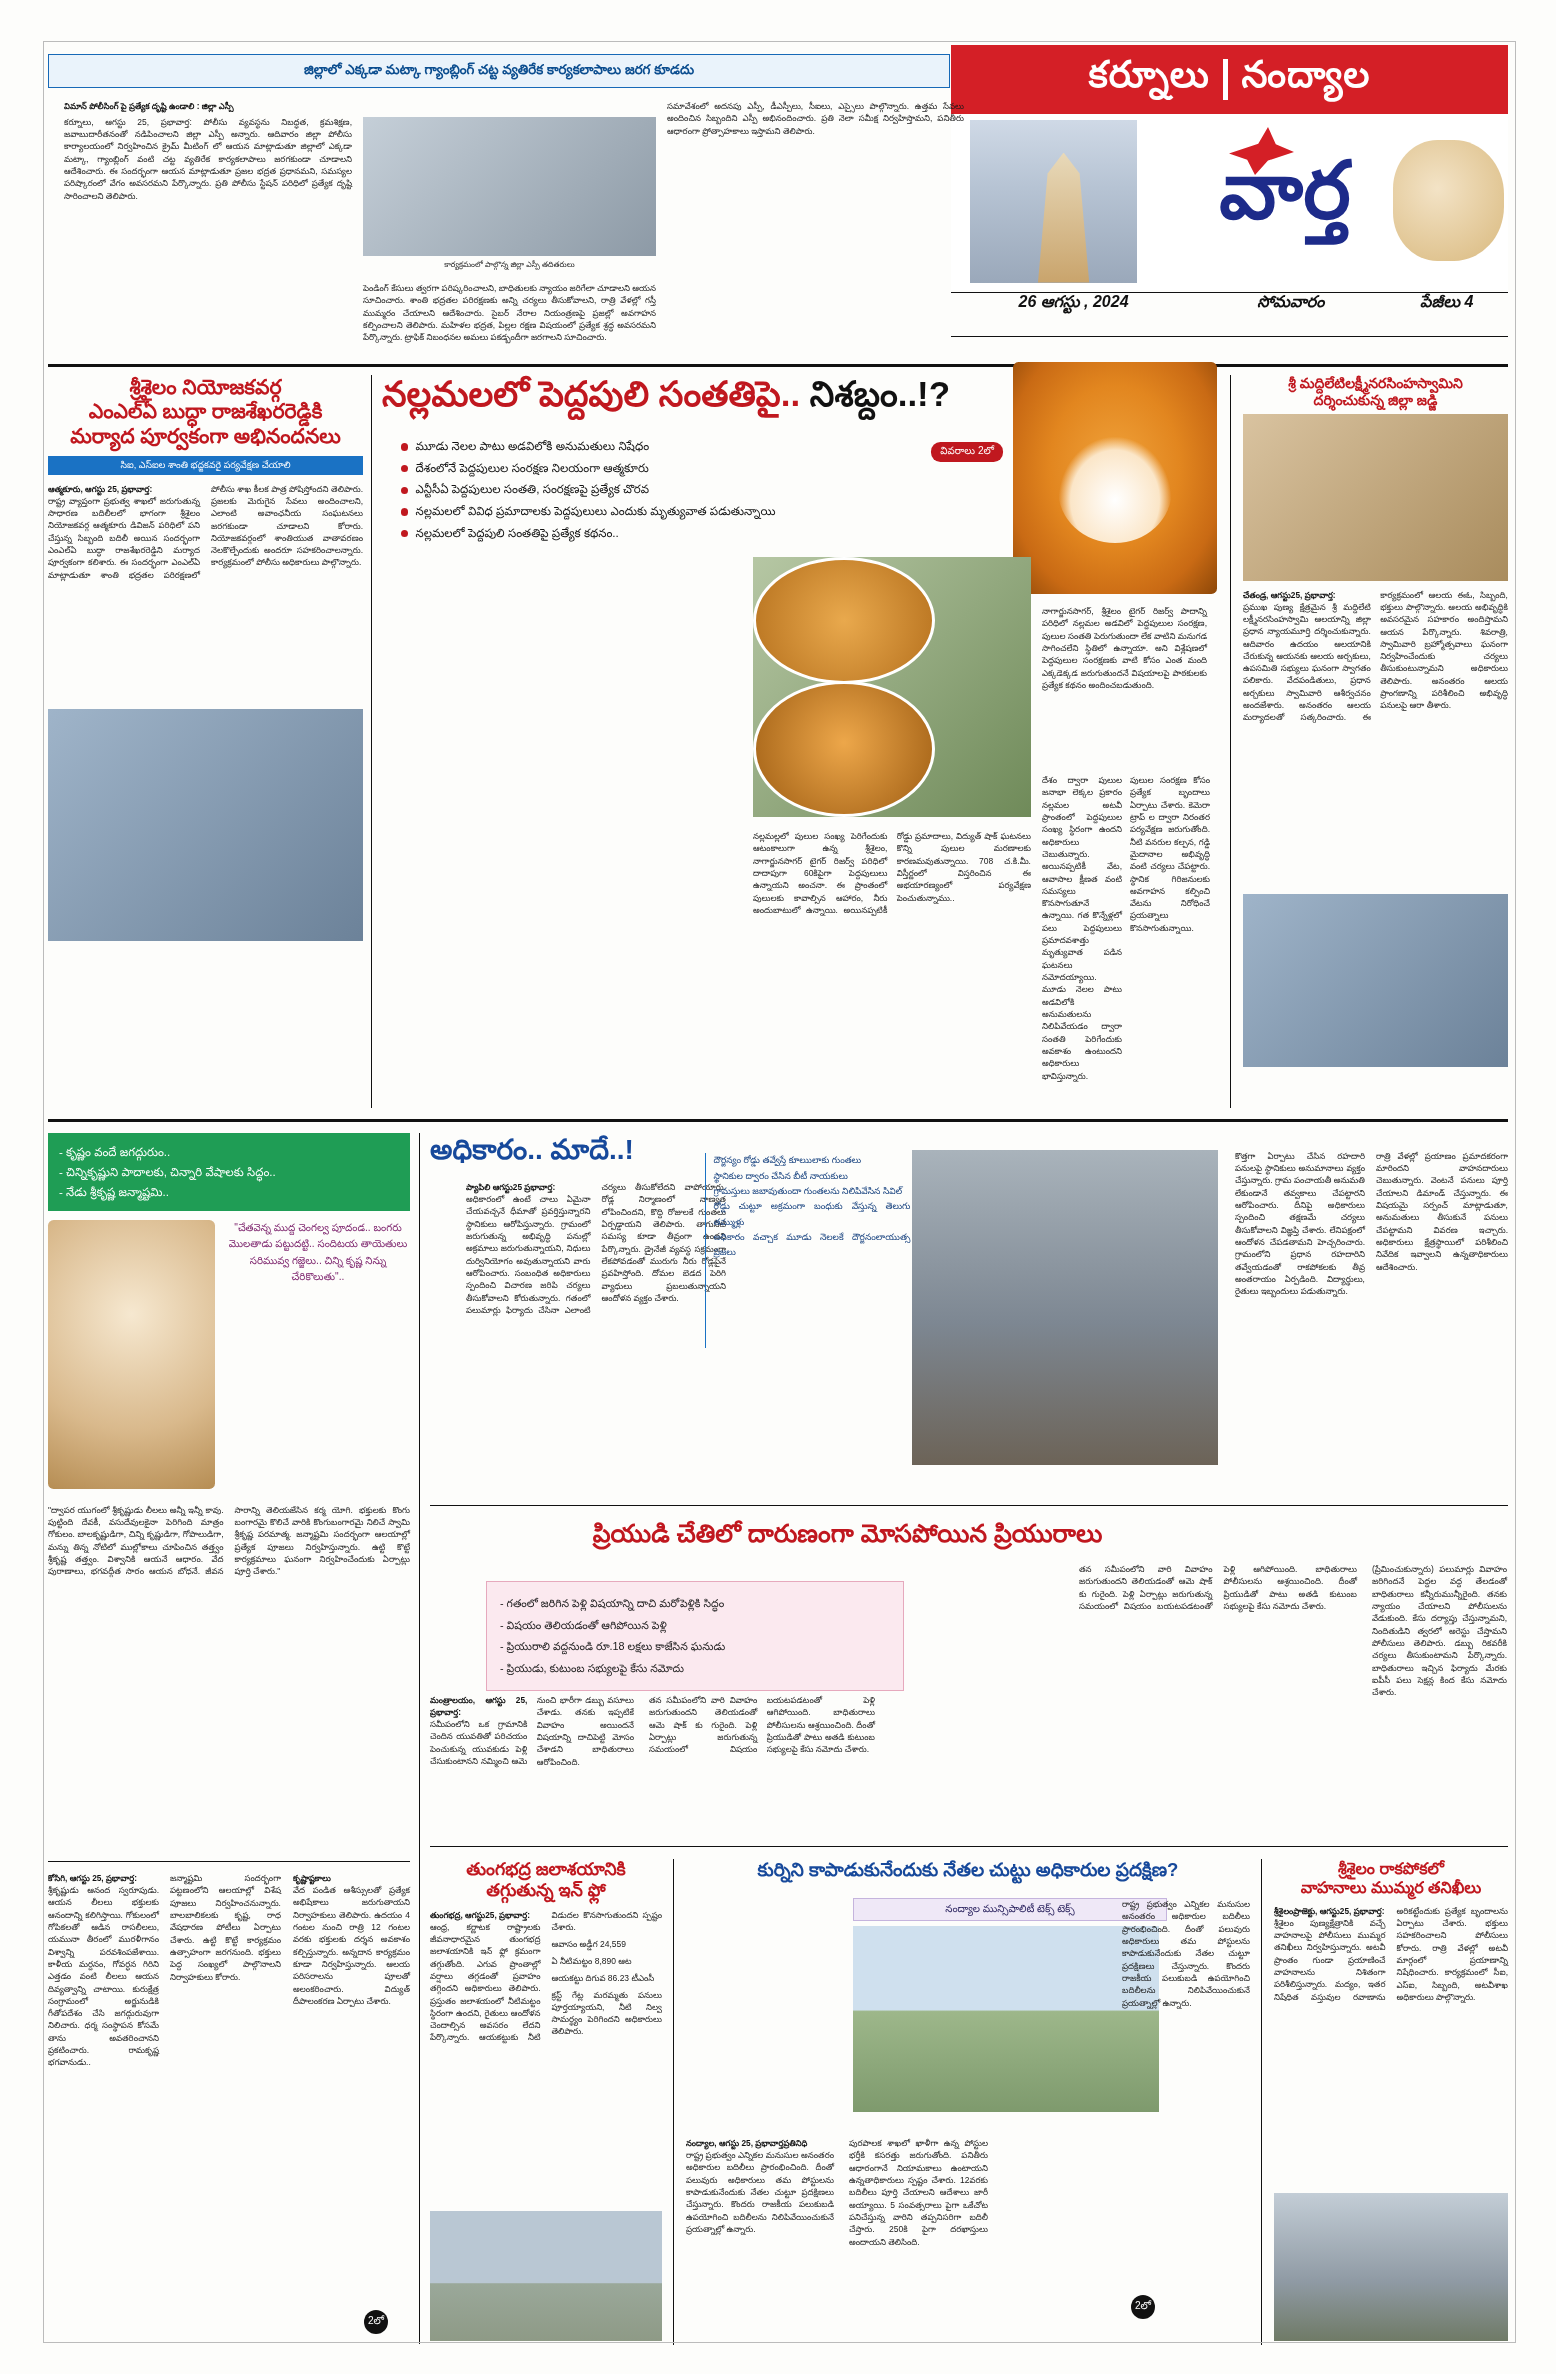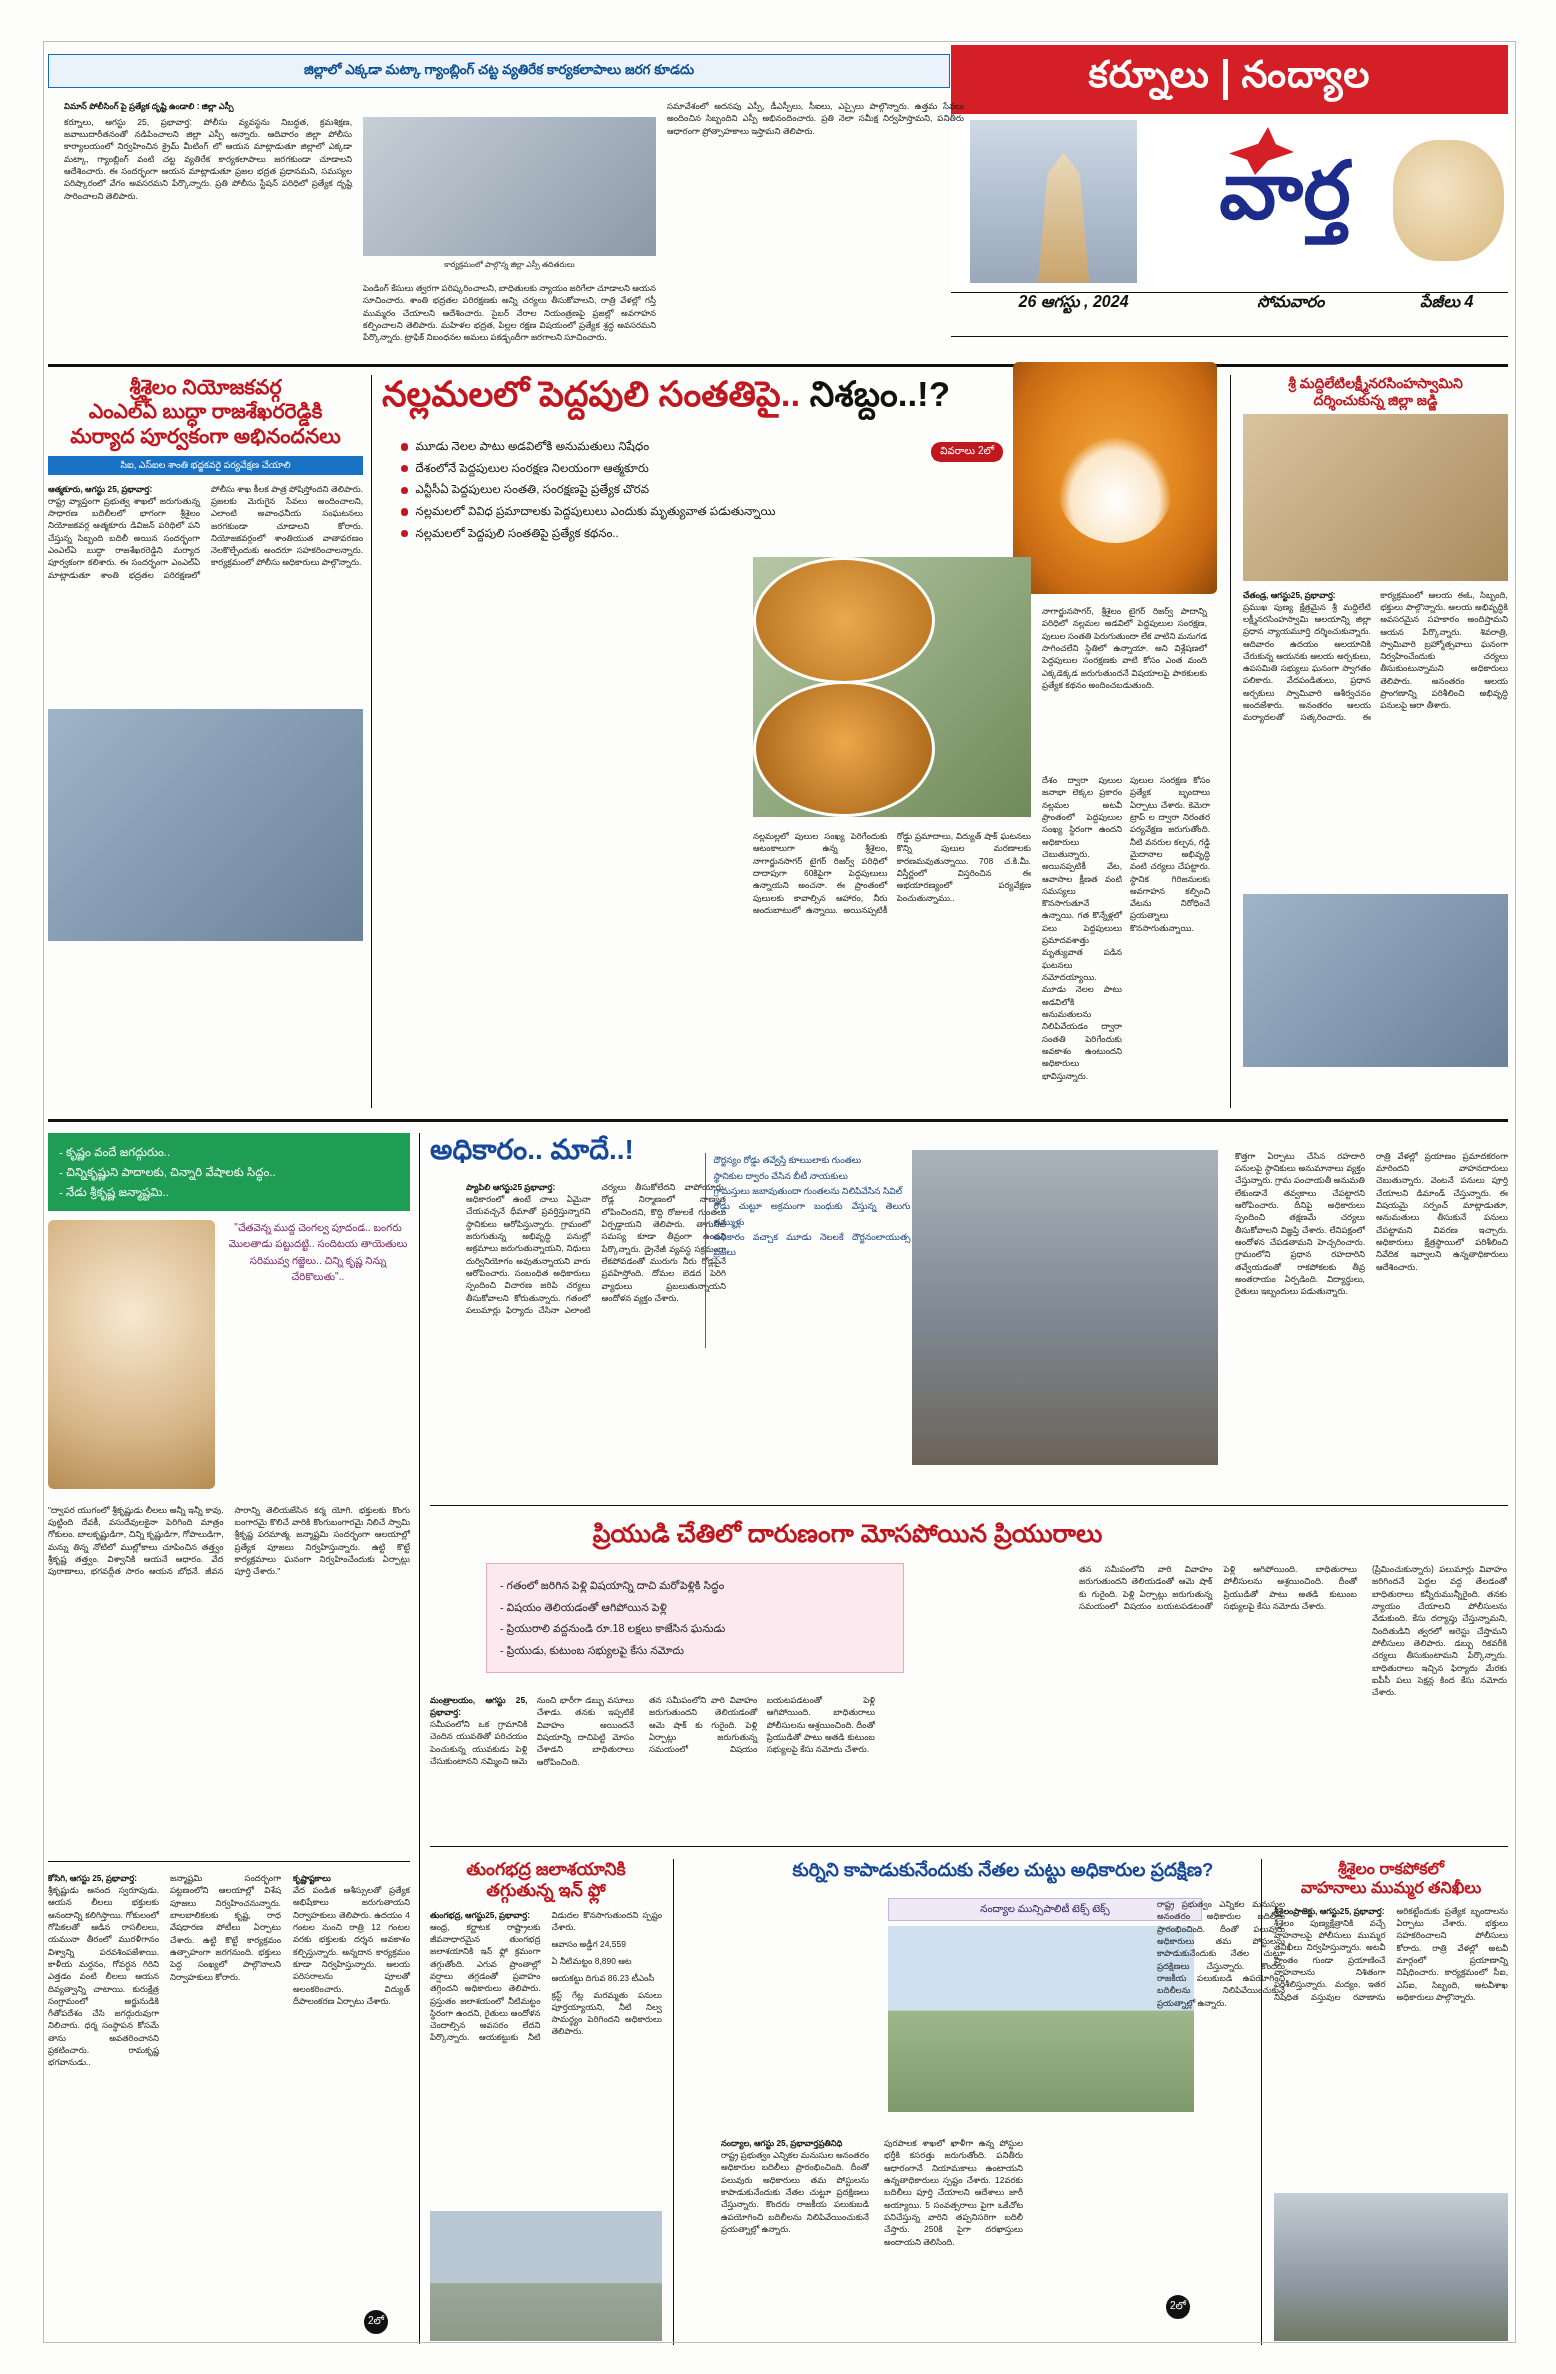--- a/index.html
+++ b/index.html
@@ -275,21 +275,21 @@
     </div>
     <div class="body-col" style="position:absolute;left:946px;top:16.7px;width:132px;">
       <p>రాత్రి వేళల్లో ప్రయాణం ప్రమాదకరంగా మారిందని వాహనదారులు చెబుతున్నారు. వెంటనే పనులు పూర్తి చేయాలని డిమాండ్ చేస్తున్నారు. ఈ విషయమై సర్పంచ్ మాట్లాడుతూ, అనుమతులు తీసుకునే పనులు చేపట్టామని వివరణ ఇచ్చారు. అధికారులు క్షేత్రస్థాయిలో పరిశీలించి నివేదిక ఇవ్వాలని ఉన్నతాధికారులు ఆదేశించారు.</p>
     </div>
   </div>
 
   <div class="pad hrule" style="left:430px;top:1505px;width:1078px;"></div>
 
   <div class="pad" style="left:430px;top:1518px;width:1078px;height:315px;">
     <div class="h-sec h-red" style="font-size:25px;text-align:center;width:835px;">ప్రియుడి చేతిలో దారుణంగా మోసపోయిన ప్రియురాలు</div>
-    <div class="pinkbox" style="position:absolute;left:56px;top:45px;width:390px;padding:11px 13px;">
+    <div class="pinkbox" style="position:absolute;left:56px;top:63px;width:390px;padding:11px 13px;">
       <div class="body-col" style="font-size:10.8px;line-height:2;color:#1a1a1a;">
         <div>- గతంలో జరిగిన పెళ్లి విషయాన్ని దాచి మరోపెళ్లికి సిద్ధం</div>
         <div>- విషయం తెలియడంతో ఆగిపోయిన పెళ్లి</div>
         <div>- ప్రియురాలి వద్దనుండి రూ.18 లక్షలు కాజేసిన ఘనుడు</div>
         <div>- ప్రియుడు, కుటుంబ సభ్యులపై కేసు నమోదు</div>
       </div>
     </div>
     <div class="body-col" style="position:absolute;left:0;top:176px;width:204px;column-count:2;column-gap:9.3px;">
       <div class="byline">మంత్రాలయం, ఆగస్టు 25, ప్రభావార్త:</div>
       <p>సమీపంలోని ఒక గ్రామానికి చెందిన యువతితో పరిచయం పెంచుకున్న యువకుడు పెళ్లి చేసుకుంటానని నమ్మించి ఆమె నుంచి భారీగా డబ్బు వసూలు చేశాడు. తనకు ఇప్పటికే వివాహం అయిందనే విషయాన్ని దాచిపెట్టి మోసం చేశాడని బాధితురాలు ఆరోపించింది.</p>
@@ -317,21 +317,21 @@
       <p>ఏ నీటిమట్టం 8,890 ఆట</p>
       <p>ఆయకట్టు దిగువ 86.23 టీఎంసీ</p>
       <p>క్రస్ట్ గేట్ల మరమ్మతు పనులు పూర్తయ్యాయని, నీటి నిల్వ సామర్థ్యం పెరిగిందని అధికారులు తెలిపారు.</p>
     </div>
     <div class="photo" style="position:absolute;left:0;top:352px;width:232px;height:130px;
          background:linear-gradient(#b9c7d3 55%,#9aa89a 56%,#8e9a86);"></div>
   </div>
 
   <div class="pad vrule" style="left:673px;top:1859px;height:486px;"></div>
 
-  <div class="pad" style="left:686px;top:1859px;width:564px;height:486px;margin-left:35px;">
+  <div class="pad" style="left:686px;top:1859px;width:564px;height:486px;">
     <div class="h-sec h-blue" style="font-size:18.6px;text-align:center;">కుర్నిని కాపాడుకునేందుకు నేతల చుట్టు అధికారుల ప్రదక్షిణ?</div>
     <div class="lilacbox" style="position:absolute;left:167px;top:39px;width:297px;padding:3.7px 7.4px;text-align:center;font-size:10.2px;color:#2c2460;">నంద్యాల మున్సిపాలిటీ టెక్స్ టెక్స్</div>
     <div class="photo" style="position:absolute;left:167px;top:67px;width:306px;height:186px;
          background:linear-gradient(#cfe0ee 45%,#9db78a 46%,#7e9a6d);"></div>
     <div class="body-col" style="position:absolute;left:0;top:278px;width:148px;">
       <div class="byline">నంద్యాల, ఆగస్టు 25, ప్రభావార్తప్రతినిధి</div>
       <p>రాష్ట్ర ప్రభుత్వం ఎన్నికల మనుసుల అనంతరం అధికారుల బదిలీలు ప్రారంభించింది. దీంతో పలువురు అధికారులు తమ పోస్టులను కాపాడుకునేందుకు నేతల చుట్టూ ప్రదక్షిణలు చేస్తున్నారు. కొందరు రాజకీయ పలుకుబడి ఉపయోగించి బదిలీలను నిలిపివేయించుకునే ప్రయత్నాల్లో ఉన్నారు.</p>
     </div>
     <div class="body-col" style="position:absolute;left:163px;top:278px;width:139px;">
       <p>పురపాలక శాఖలో ఖాళీగా ఉన్న పోస్టుల భర్తీకి కసరత్తు జరుగుతోంది. పనితీరు ఆధారంగానే నియామకాలు ఉంటాయని ఉన్నతాధికారులు స్పష్టం చేశారు. 12వరకు బదిలీలు పూర్తి చేయాలని ఆదేశాలు జారీ అయ్యాయి. 5 సంవత్సరాలు పైగా ఒకేచోట పనిచేస్తున్న వారిని తప్పనిసరిగా బదిలీ చేస్తారు. 250కి పైగా దరఖాస్తులు అందాయని తెలిసింది.</p>

